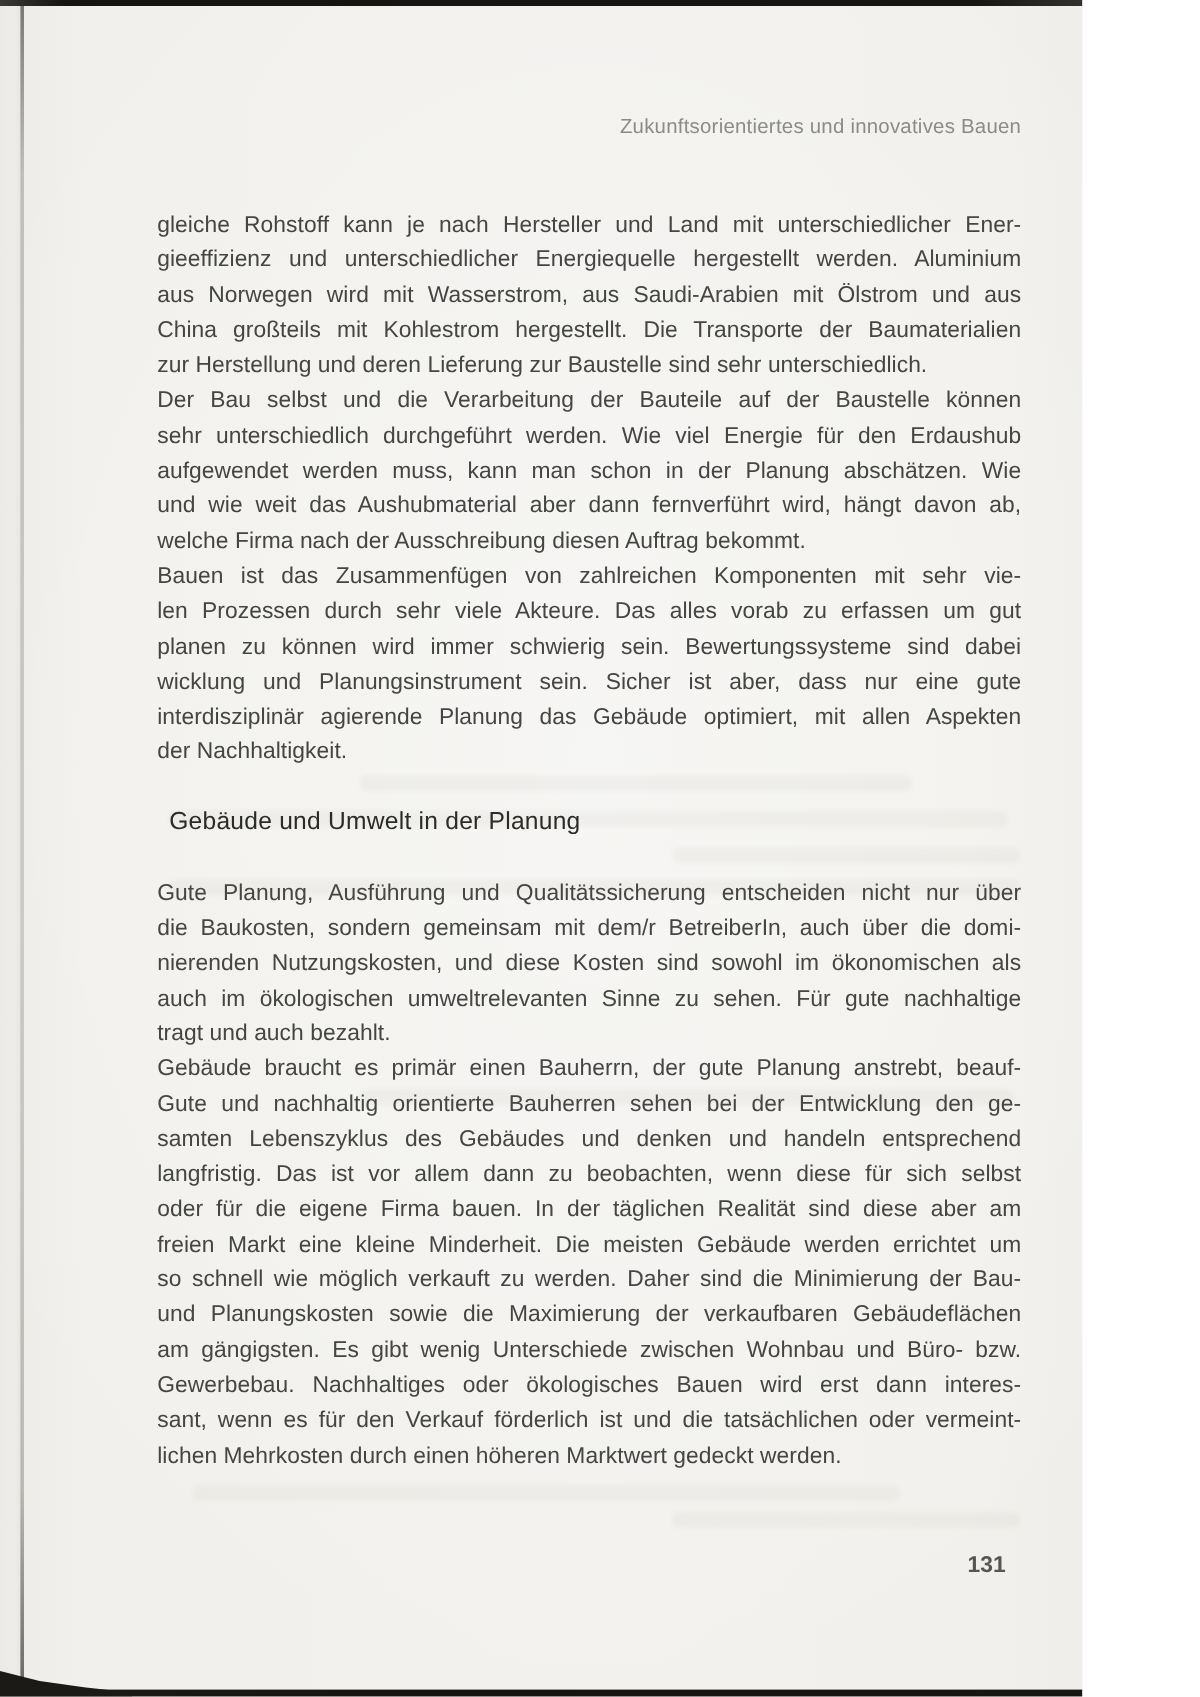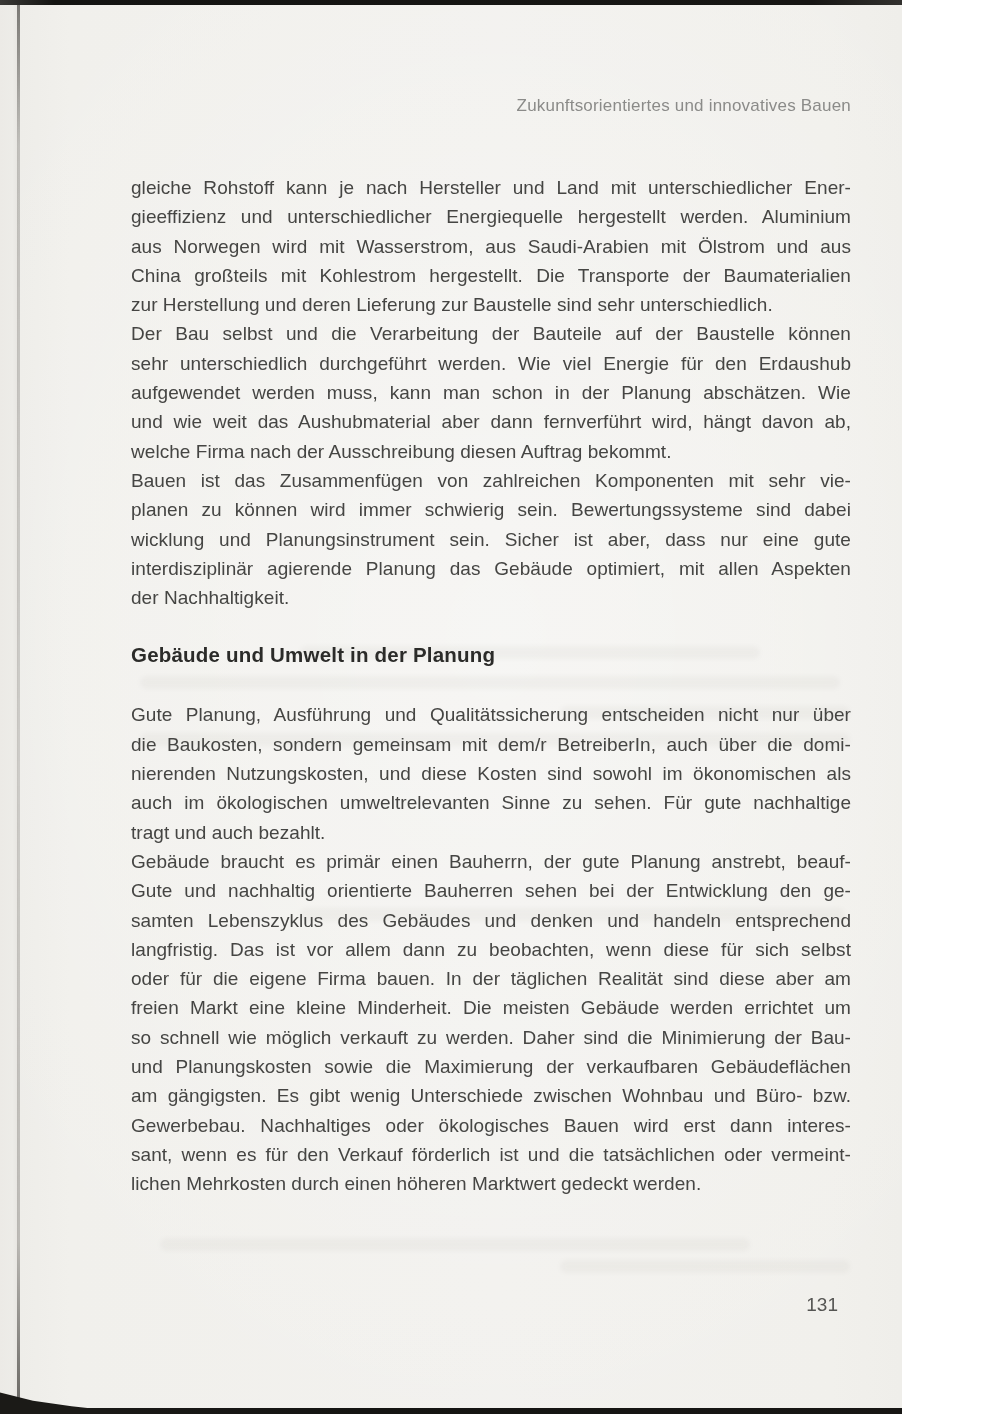--- a/index.html
+++ b/index.html
@@ -61,32 +61,33 @@
   .article {
     position: absolute; left: 131px; top: 173px; width: 720px;
     font-size: 19px; line-height: 29.3px;
     color: var(--body-text, #454543);
     letter-spacing: 0.05px;
   }
   .line { text-align: justify; text-align-last: justify; }
   .line.last { text-align-last: left; }
 
   .section-heading {
-    margin: 28px 0 30px 0;
-    font-size: 20.5px; line-height: 30px; font-weight: 700;
+    margin: 28px 0 30px 10px;
+    font-size: 20.5px; line-height: 30px; font-weight: 400;
     letter-spacing: 0.2px;
     color: var(--heading-text, #2b2b29);
   }
 
   .page-number {
     position: absolute; top: 1294px; left: 131px; width: 707px;
     text-align: right;
     font-size: 19px; line-height: 22px;
     color: var(--page-number-text, #55555
 3);
+    font-weight: bold;
   }
 </style>
 </head>
 <body>
 
 <div class="page">
 
   <div class="spine-shade"></div>
   <div class="crease-line"></div>
   <div class="top-edge"></div>
@@ -107,20 +108,21 @@
         <div class="line">gieeffizienz und unterschiedlicher Energiequelle hergestellt werden. Aluminium</div>
         <div class="line">aus Norwegen wird mit Wasserstrom, aus Saudi-Arabien mit Ölstrom und aus</div>
         <div class="line">China großteils mit Kohlestrom hergestellt. Die Transporte der Baumaterialien</div>
         <div class="line last">zur Herstellung und deren Lieferung zur Baustelle sind sehr unterschiedlich.</div>
         <div class="line">Der Bau selbst und die Verarbeitung der Bauteile auf der Baustelle können</div>
         <div class="line">sehr unterschiedlich durchgeführt werden. Wie viel Energie für den Erdaushub</div>
         <div class="line">aufgewendet werden muss, kann man schon in der Planung abschätzen. Wie</div>
         <div class="line">und wie weit das Aushubmaterial aber dann fernverführt wird, hängt davon ab,</div>
         <div class="line last">welche Firma nach der Ausschreibung diesen Auftrag bekommt.</div>
         <div class="line">Bauen ist das Zusammenfügen von zahlreichen Komponenten mit sehr vie-</div>
+        <div class="line">len Prozessen durch sehr viele Akteure. Das alles vorab zu erfassen um gut</div>
         <div class="line">planen zu können wird immer schwierig sein. Bewertungssysteme sind dabei</div>
         <div class="line">wicklung und Planungsinstrument sein. Sicher ist aber, dass nur eine gute</div>
         <div class="line">interdisziplinär agierende Planung das Gebäude optimiert, mit allen Aspekten</div>
         <div class="line last">der Nachhaltigkeit.</div>
       </div>
     <h2 class="section-heading">Gebäude und Umwelt in der Planung</h2>
     <div id="part2">
         <div class="line">Gute Planung, Ausführung und Qualitätssicherung entscheiden nicht nur über</div>
         <div class="line">die Baukosten, sondern gemeinsam mit dem/r BetreiberIn, auch über die domi-</div>
         <div class="line">nierenden Nutzungskosten, und diese Kosten sind sowohl im ökonomischen als</div>

